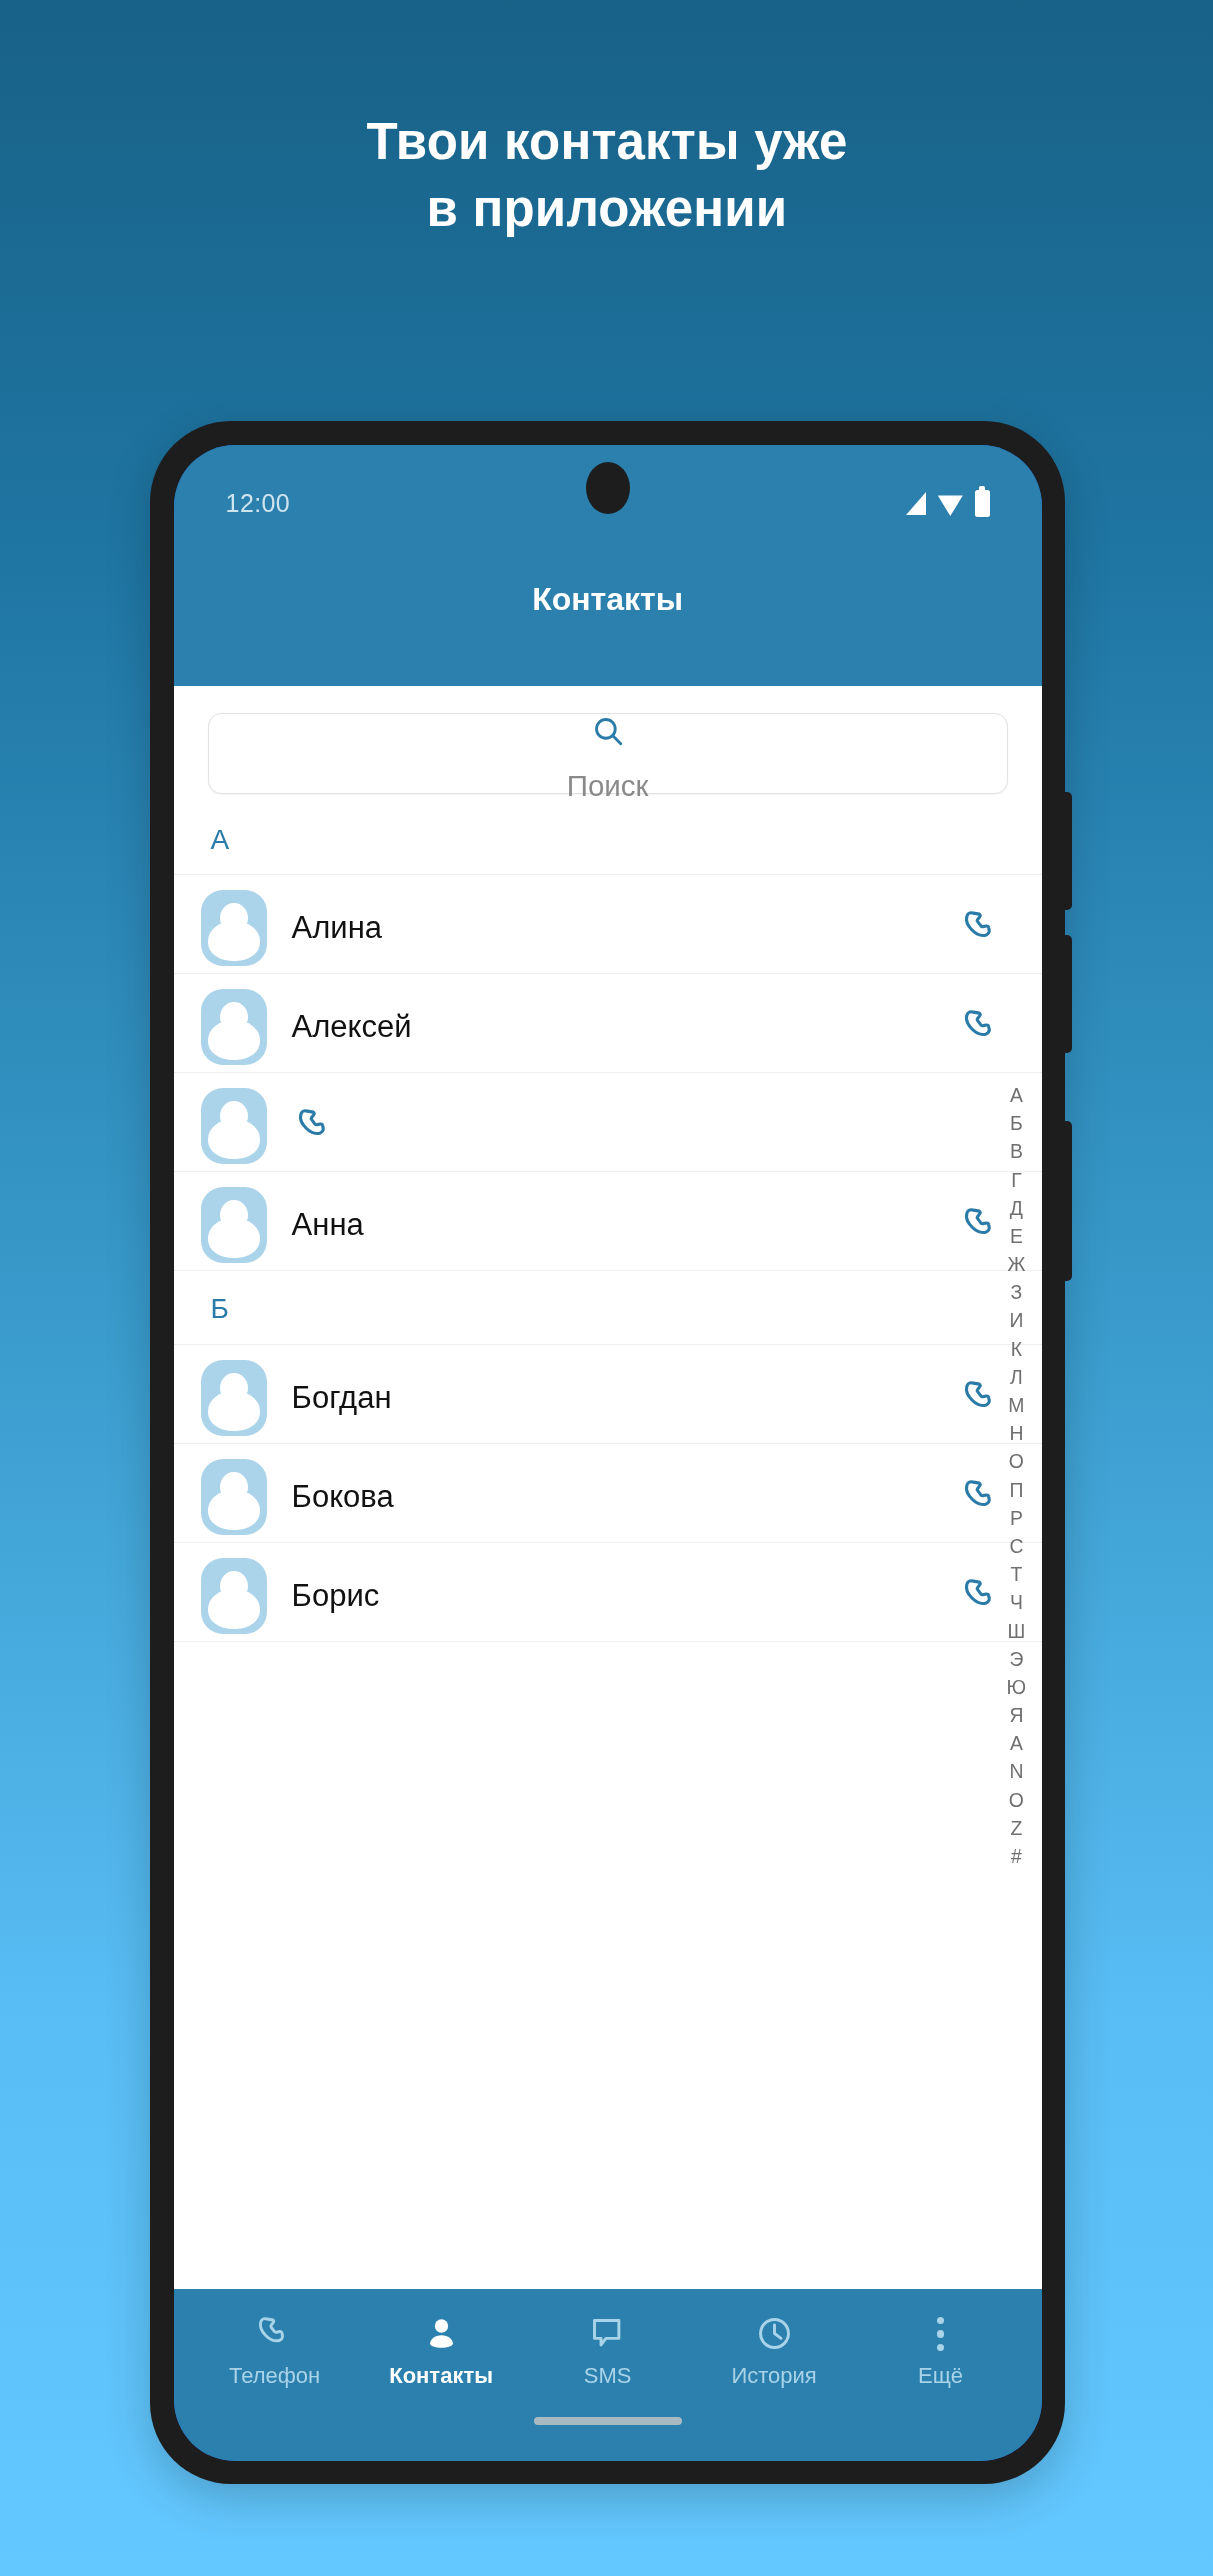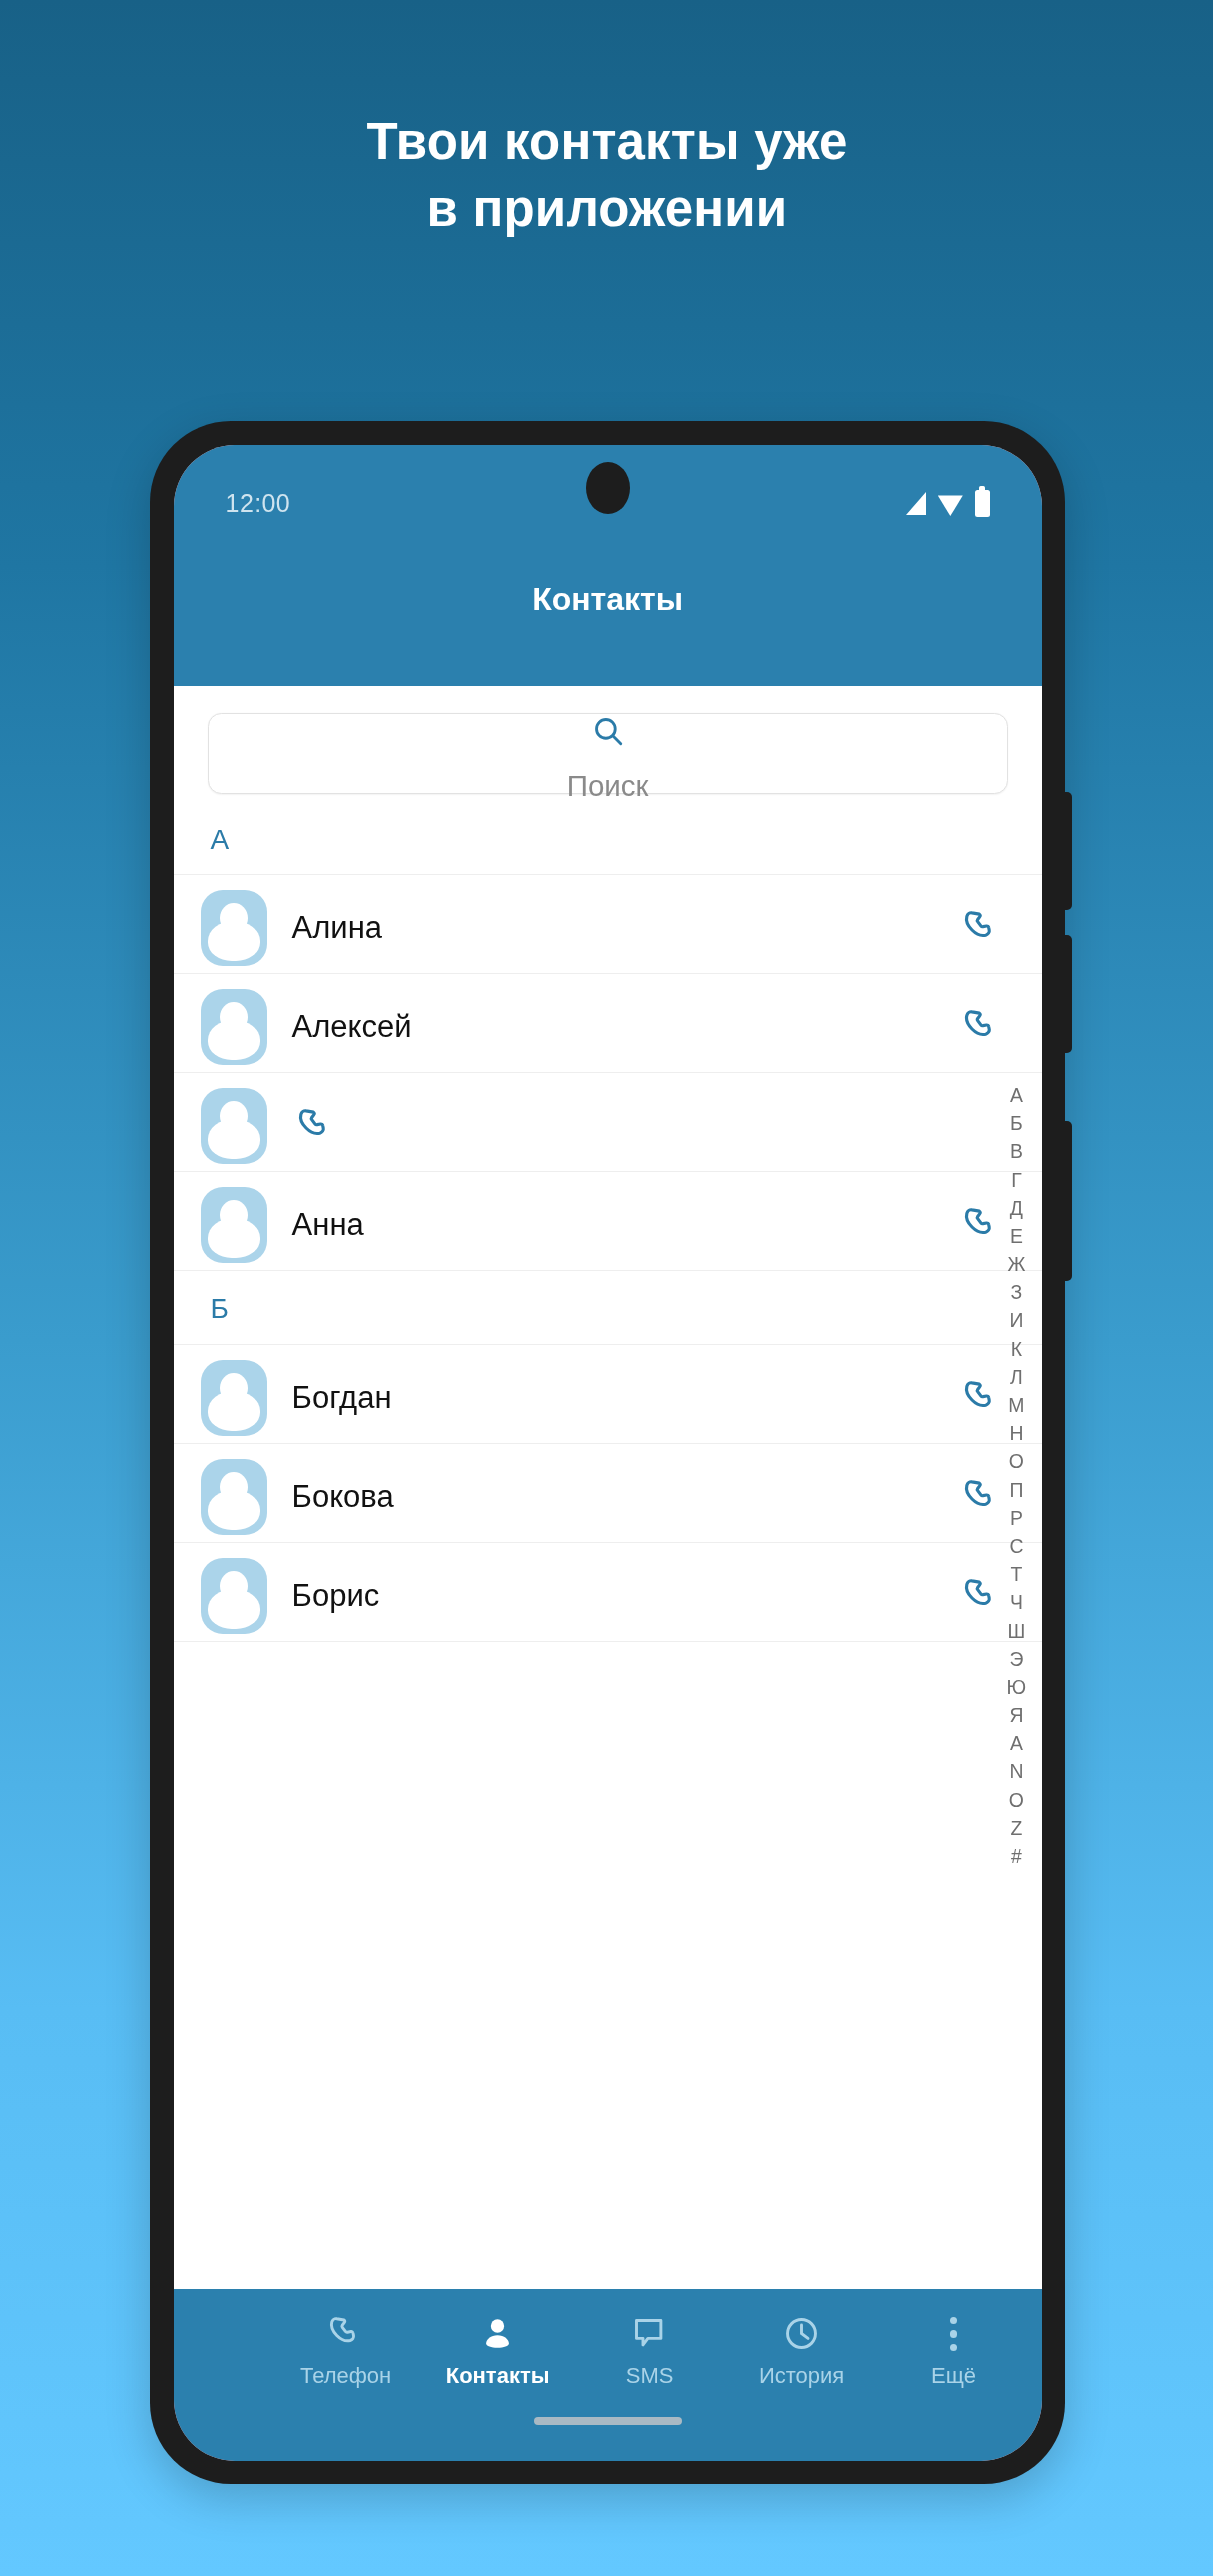--- a/index.html
+++ b/index.html
@@ -26,21 +26,21 @@
     background:#1d1d1d; border-radius:81px;
     box-shadow:0 15px 46px rgba(0,0,0,0.20);
   }
   .btn-vol-up { position:absolute; right:-6.7px; top:371px; width:10px; height:118px; background:#1d1d1d; border-radius:0 5px 5px 0; }
   .btn-vol-dn { position:absolute; right:-6.7px; top:514px; width:10px; height:118px; background:#1d1d1d; border-radius:0 5px 5px 0; }
   .btn-power  { position:absolute; right:-6.7px; top:700px; width:10px; height:160px; background:#1d1d1d; border-radius:0 5px 5px 0; }
 
   .screen {
     position:absolute; left:23.6px; top:23.6px;
     width:868px; height:2016px;
-    background:#fca5a5; border-radius:61px; overflow:hidden;
+    background:#1d4ed8; border-radius:61px; overflow:hidden;
     display:flex; flex-direction:column;
   }
 
   
   .statusbar {
     position:relative; height:118px; background:#2b80ae; flex:none;
     display:flex; align-items:center; justify-content:space-between;
     padding:0 52px;
   }
   .clock { color:#cfe4ef; font-size:25px; letter-spacing:0.4px; }
@@ -96,21 +96,21 @@
   .alpha-index {
     position:absolute; right:6.7px; top:396px; width:37px;
     display:flex; flex-direction:column; align-items:center;
     font-size:19.4px; color:#6f6f6f; line-height:1.0;
   }
   .alpha-index span { padding:4.4px 0; }
 
   
   .bottomnav {
     height:125px; background:#2b80ae; flex:none;
-    display:flex; align-items:center; justify-content:flex-end; padding:0 12px;
+    display:flex; align-items:center; justify-content:space-between; padding:0 25px;
   }
   .nav-item { display:flex; flex-direction:column; align-items:center; gap:8.4px; width:152px; }
   .nav-label { font-size:22px; color:#a9d3e8; }
   .nav-item.active .nav-label { color:#ffffff; font-weight:bold; }
   .nav-ic { height:42px; display:flex; align-items:center; justify-content:center; }
   .dots { display:flex; flex-direction:column; gap:5.9px; align-items:center; }
   .dots i { width:7.6px; height:7.6px; border-radius:50%; background:#a9d3e8; display:block; }
 
   .homebar-wrap { height:47px; background:#2b80ae; flex:none; display:flex; align-items:flex-start; justify-content:center; }
   .homebar { width:148px; height:8.4px; border-radius:5px; background:#a9b9c4; margin-top:3.4px; }

